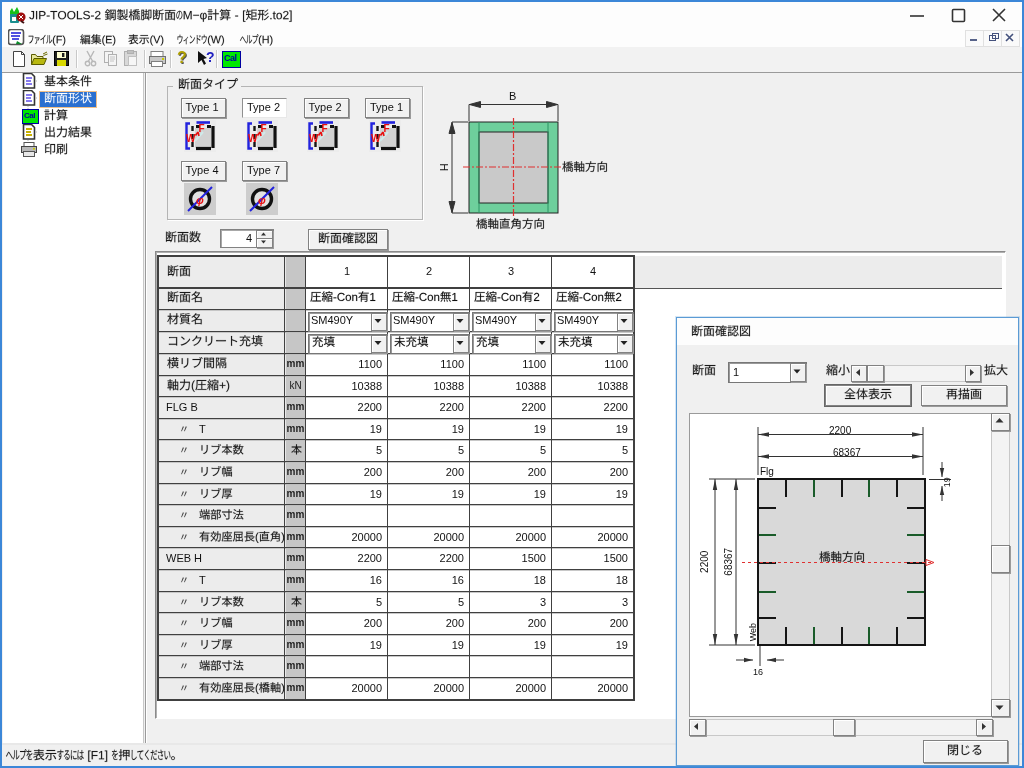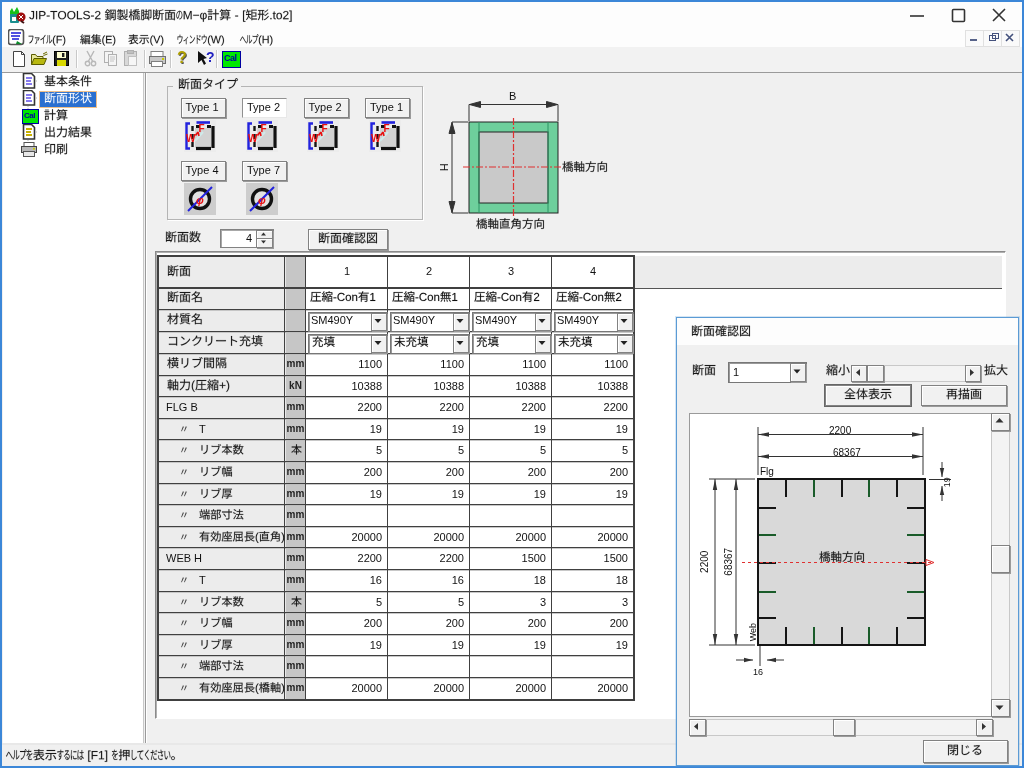--- a/index.html
+++ b/index.html
@@ -795,21 +795,21 @@
     <g transform="translate(1 10.3) scale(0.012 -0.012)" fill="#1a1a1a" stroke="#1a1a1a" stroke-width="12">
       <use href="#g62" x="0"></use>
       <use href="#g56" x="1000"></use>
       <use href="#g33" x="2000"></use>
       <use href="#g72" x="2333"></use>
       <use href="#g73" x="3333"></use>
       <use href="#g93" x="4333"></use>
       <use href="#g35" x="4916"></use>
     </g>
   </svg>
-<div class="a t" style="left:285px;top:380px;font-size:10px;color:#222;width:21px;text-align:center;font-weight:bold">kN</div>
+<div class="a t" style="left:285px;top:380px;font-size:10px;color:#222;width:21px;text-align:center;font-weight:normal">kN</div>
 <div class="a t" style="left:306px;top:380px;font-size:11px;color:#111;width:76px;text-align:right">10388</div>
 <div class="a t" style="left:388px;top:380px;font-size:11px;color:#111;width:76px;text-align:right">10388</div>
 <div class="a t" style="left:470px;top:380px;font-size:11px;color:#111;width:76px;text-align:right">10388</div>
 <div class="a t" style="left:552px;top:380px;font-size:11px;color:#111;width:76px;text-align:right">10388</div>
 <div class="a t" style="left:166px;top:401px;font-size:11px;color:#111;">FLG B</div>
 <div class="a t" style="left:285px;top:401px;font-size:10px;color:#222;width:21px;text-align:center;font-weight:bold">mm</div>
 <div class="a t" style="left:306px;top:401px;font-size:11px;color:#111;width:76px;text-align:right">2200</div>
 <div class="a t" style="left:388px;top:401px;font-size:11px;color:#111;width:76px;text-align:right">2200</div>
 <div class="a t" style="left:470px;top:401px;font-size:11px;color:#111;width:76px;text-align:right">2200</div>
 <div class="a t" style="left:552px;top:401px;font-size:11px;color:#111;width:76px;text-align:right">2200</div>

